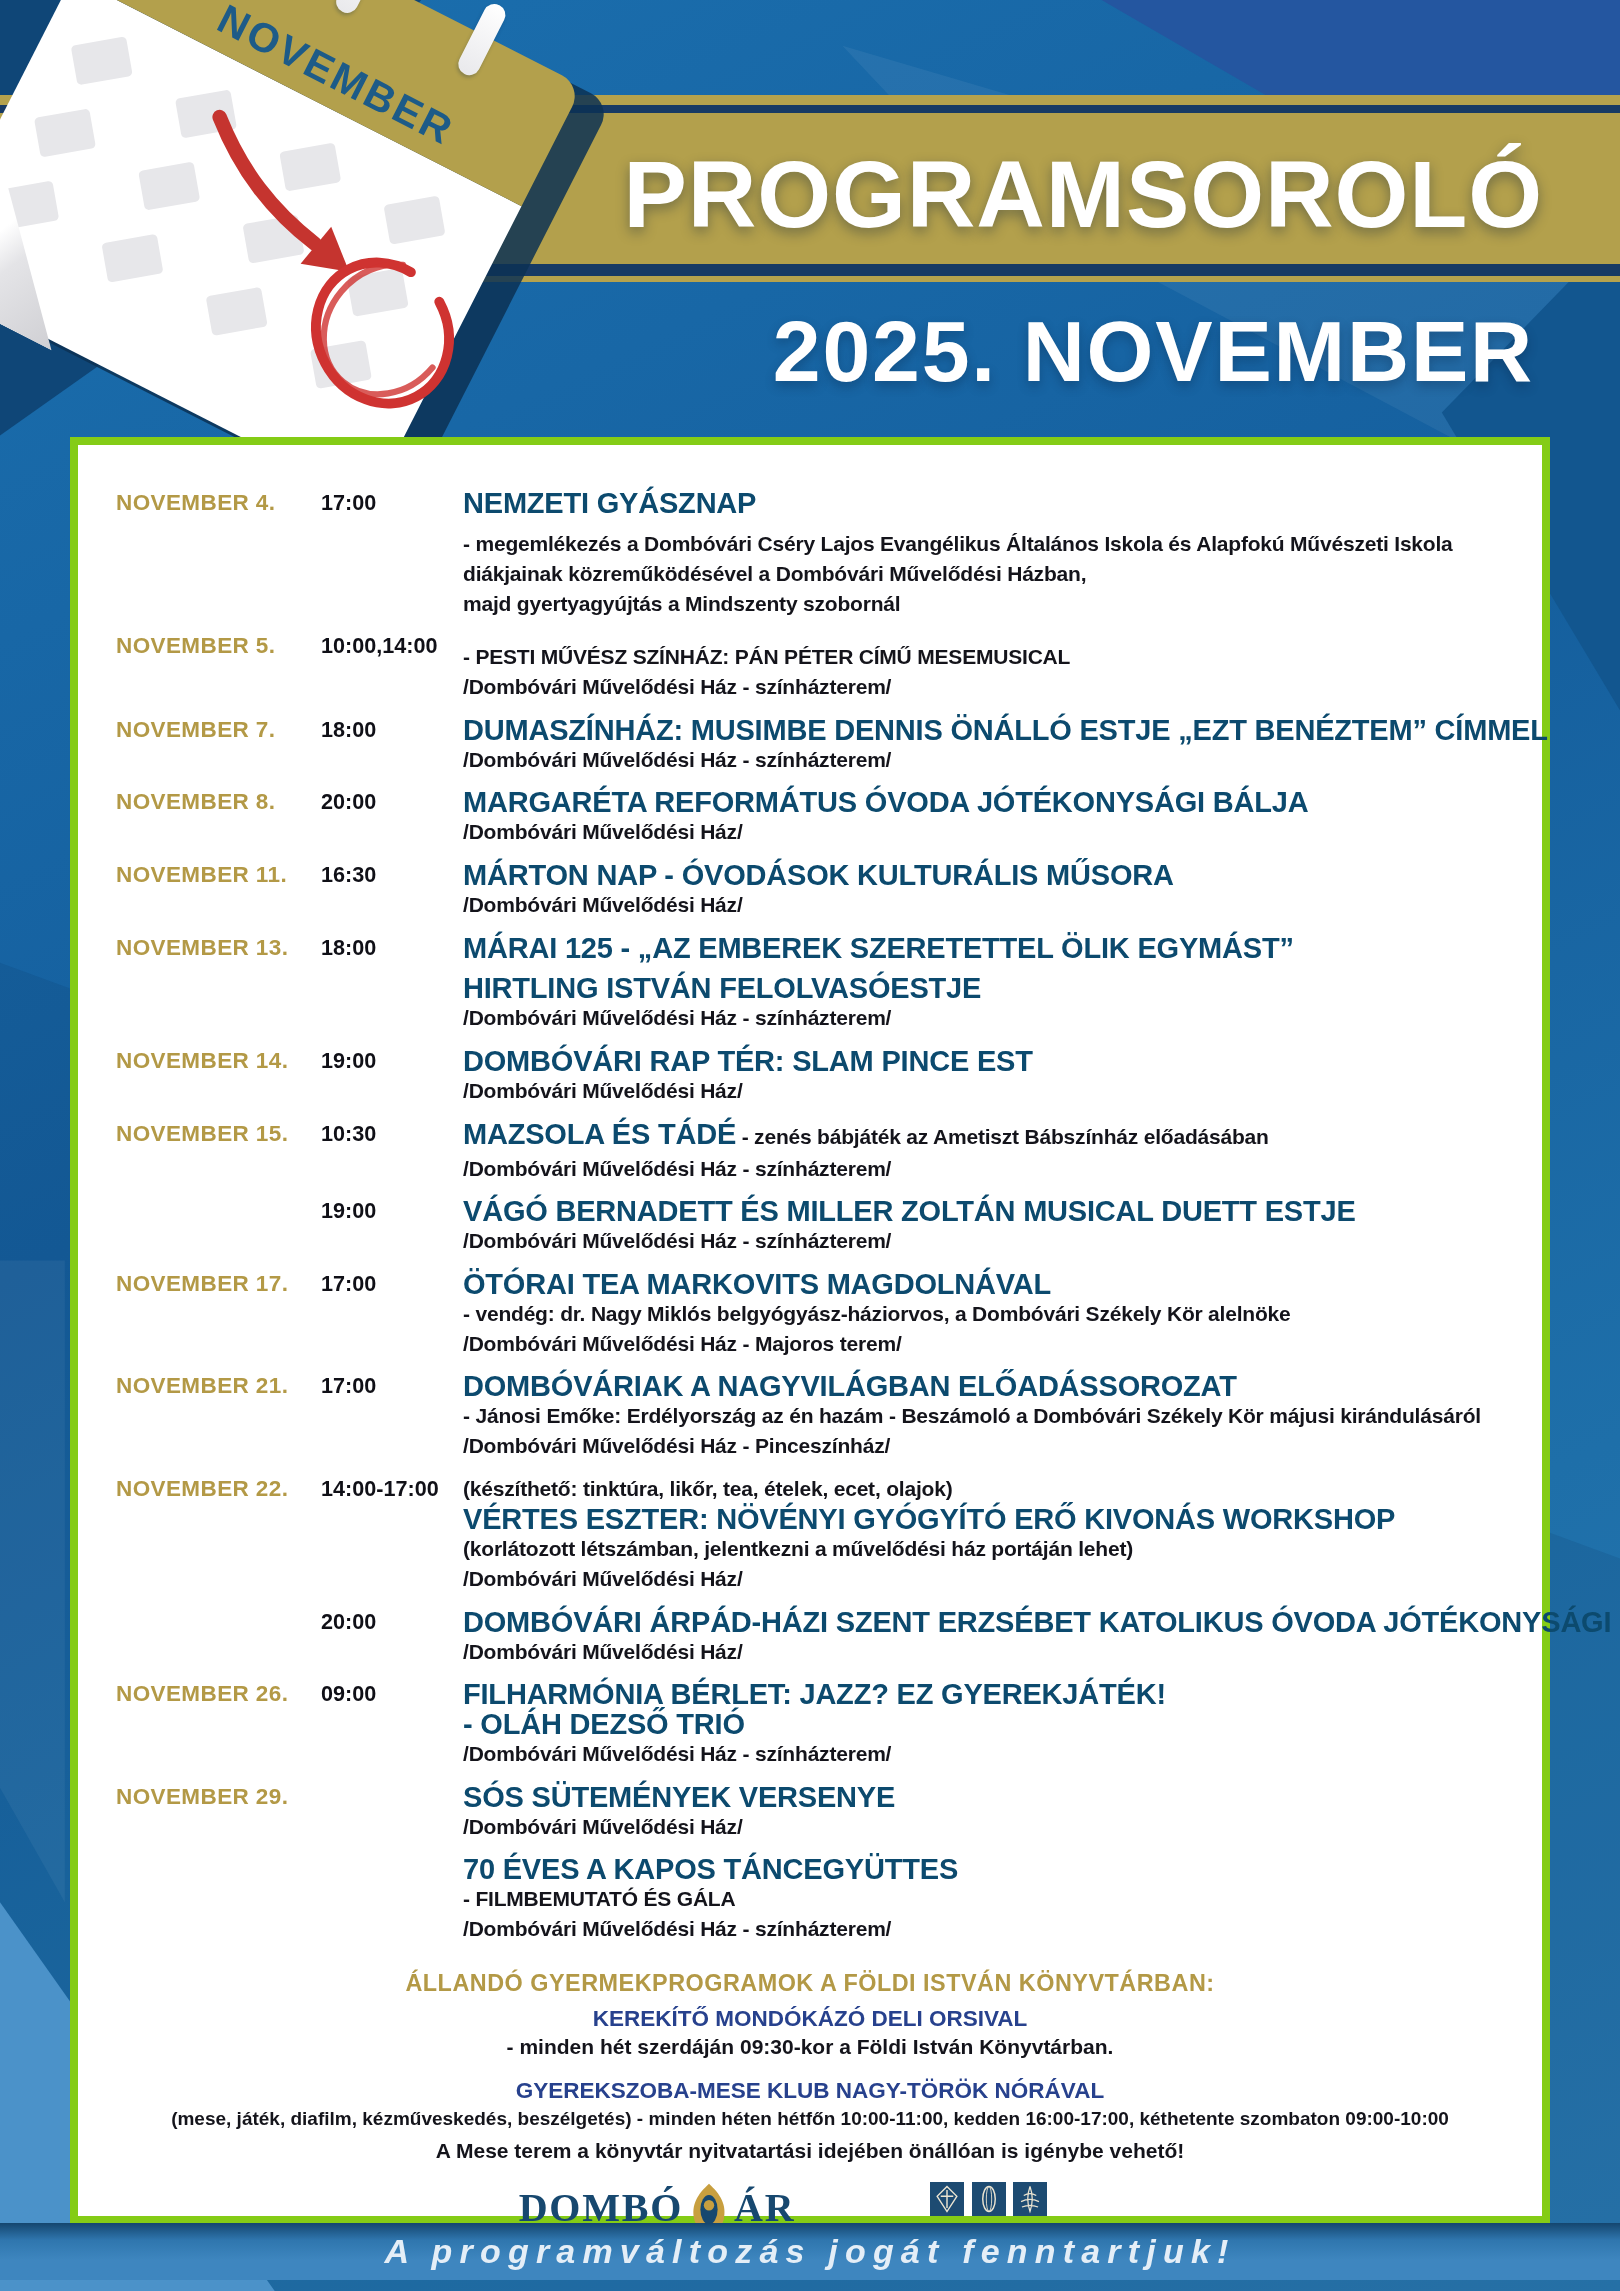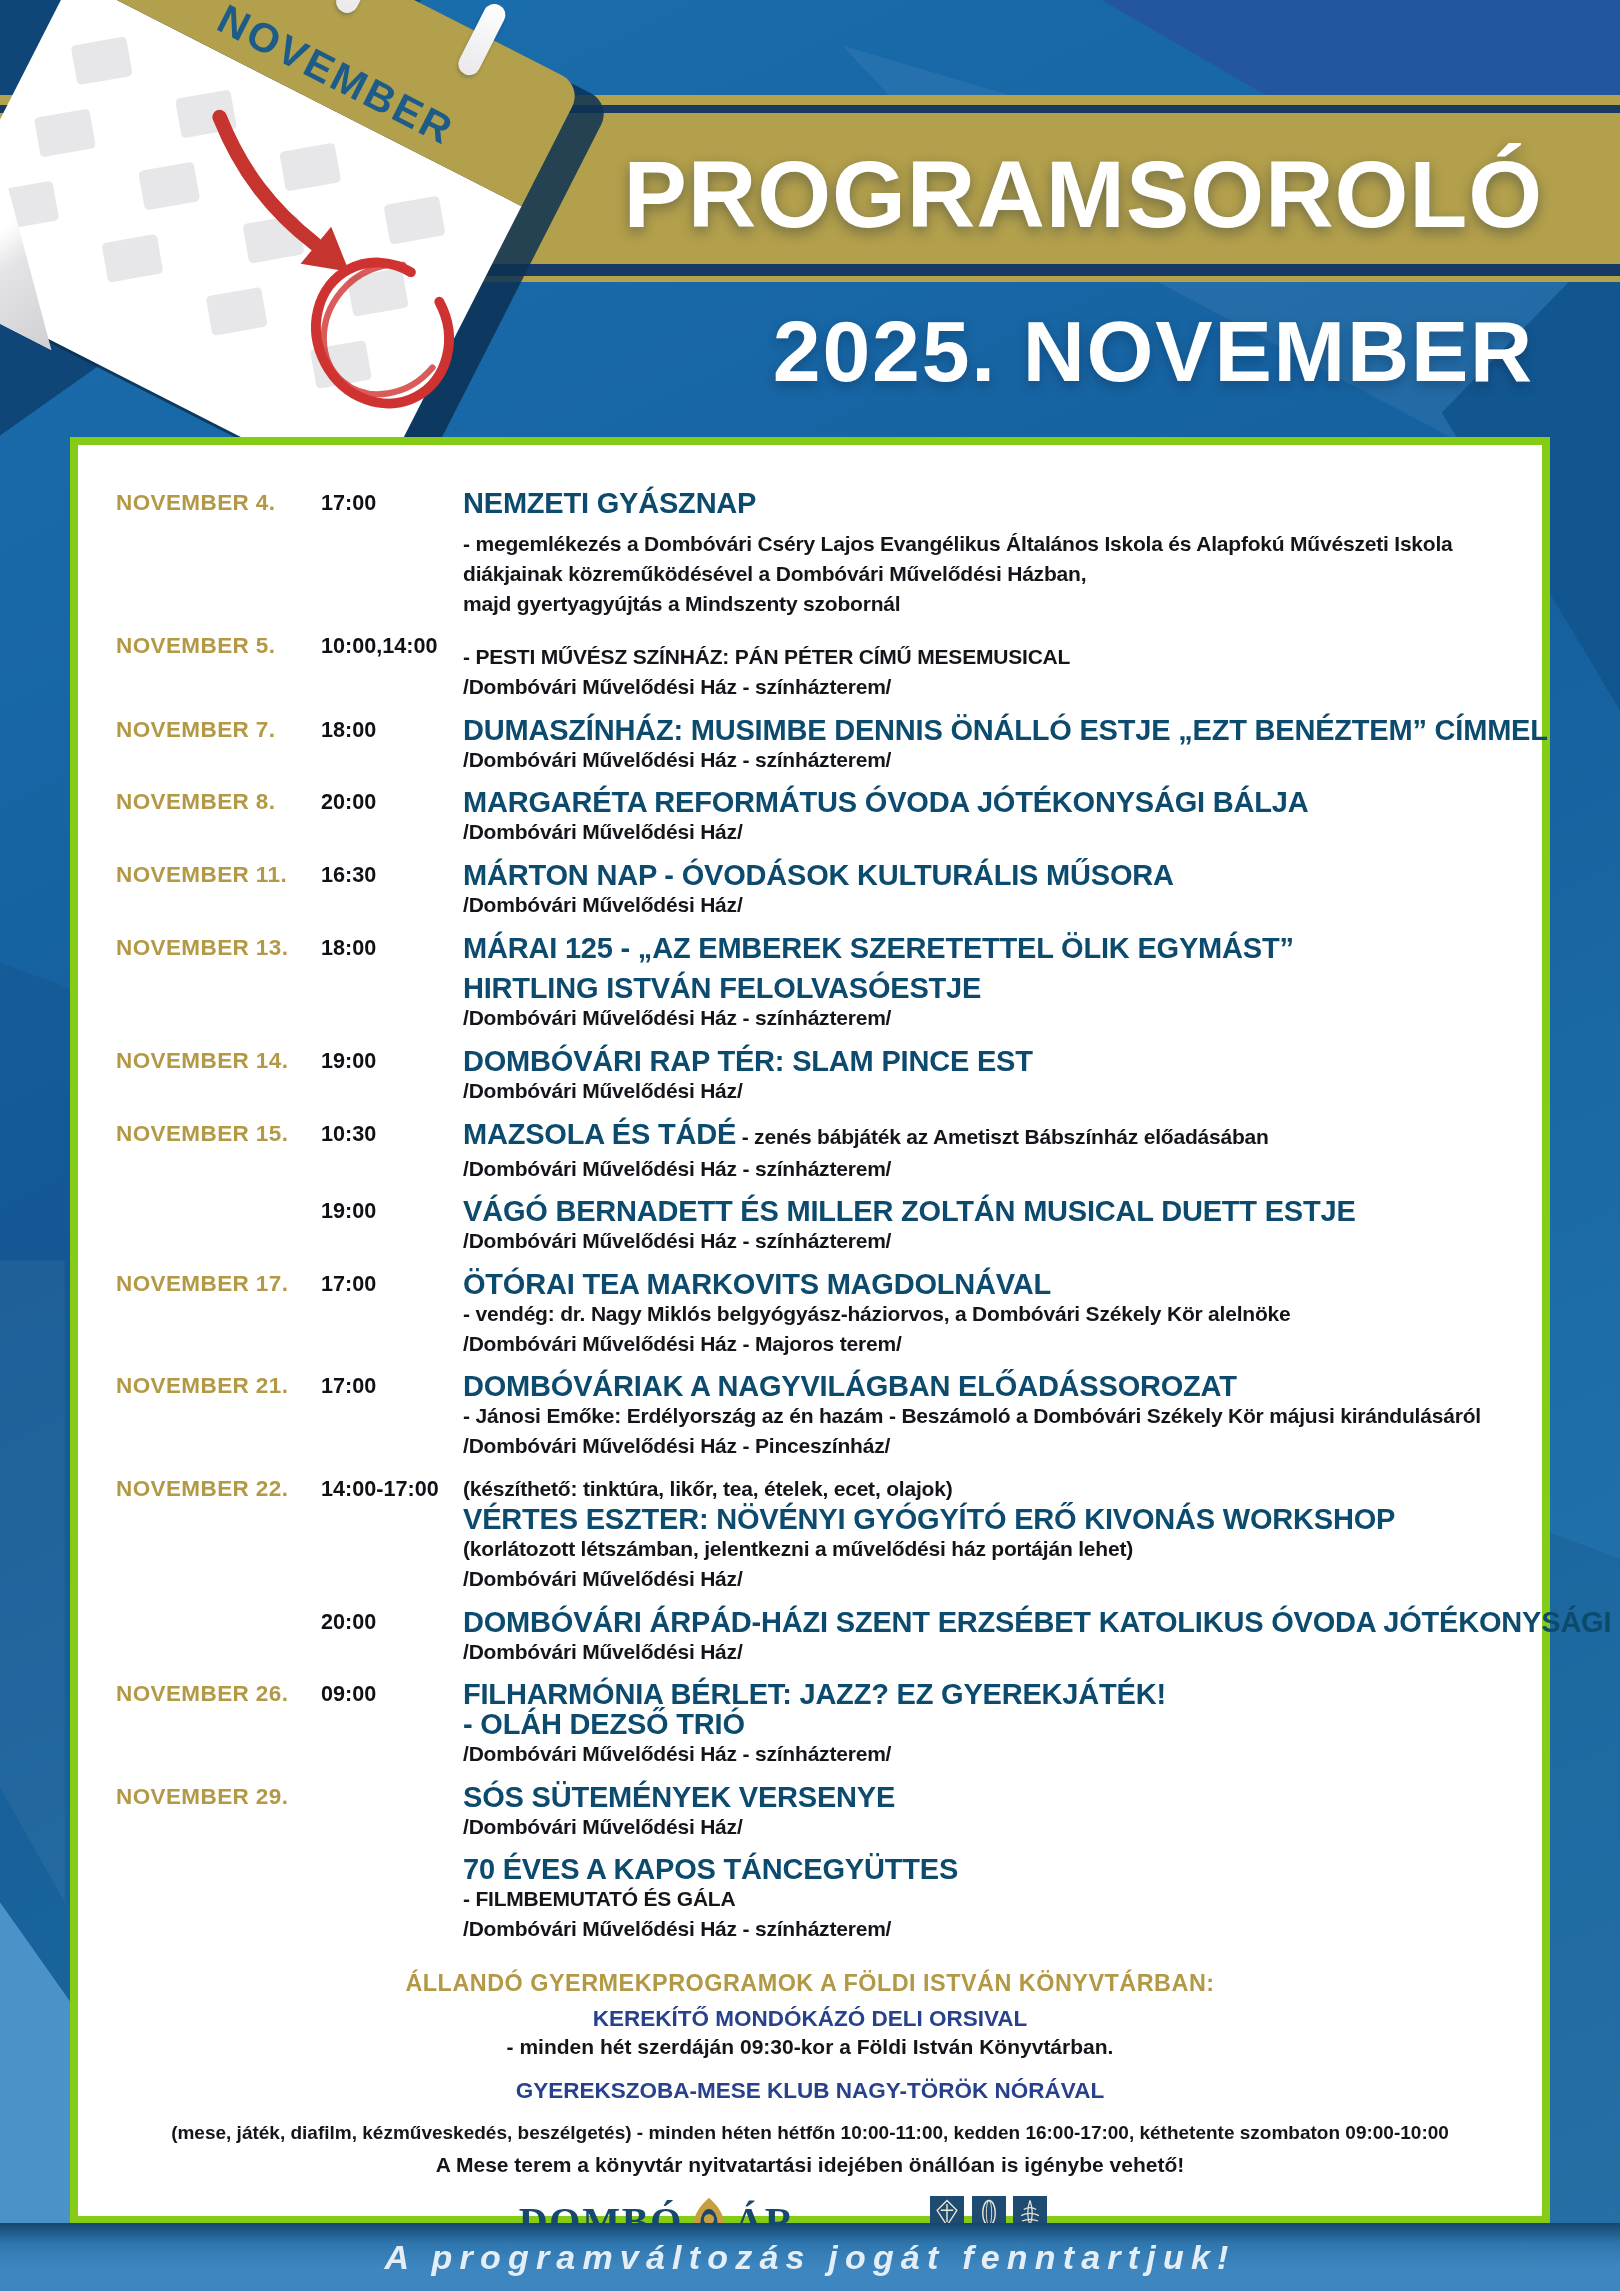--- a/index.html
+++ b/index.html
@@ -59,36 +59,36 @@
   .t{font-size:21.6px;font-weight:800;color:#101017;}
   .tt{font-size:29px;font-weight:700;color:#0c4a6e;letter-spacing:-0.2px;}
   .desc{font-size:21px;font-weight:700;color:#14141b;letter-spacing:-0.2px;}
   .gap{margin-top:10.8px;}
 
   
   .library{margin-top:23.4px;text-align:center;}
   .lib-h{font-size:23.4px;font-weight:800;color:#b39946;letter-spacing:0.5px;line-height:31px;}
   .lib-t{font-size:22.5px;font-weight:800;color:#27418d;line-height:29px;margin-top:5.4px;}
   .lib-d{font-size:21px;font-weight:700;color:#14141b;line-height:27px;}
-  .lib-d2{font-size:19px;font-weight:700;color:#14141b;line-height:27px;margin-top:14px;white-space:nowrap;}
+  .lib-d2{font-size:19px;font-weight:700;color:#14141b;line-height:27px;margin-top:0;white-space:nowrap;}
   .lib-n{font-size:21px;font-weight:700;color:#14141b;line-height:27px;margin-top:5.4px;}
   .mt18{margin-top:16px;}
 
   
   .logos{margin-top:18px;display:flex;justify-content:center;align-items:flex-start;gap:135px;}
   .dlogo{display:flex;align-items:center;gap:5.4px;font-family:"Liberation Serif","DejaVu Serif",serif;
     font-size:40px;font-weight:700;color:#17486f;letter-spacing:1.8px;}
   .klogo{display:flex;flex-direction:column;align-items:flex-start;width:171px;}
   .ksquares{display:flex;gap:7.2px;}
   .kname{font-size:27px;font-weight:800;color:#1b4a74;letter-spacing:3.6px;line-height:27px;margin-top:3.6px;}
   .ktag{width:135px;height:4.5px;margin-top:2.7px;
     background:repeating-linear-gradient(90deg,#c89f3f 0 5.4px,transparent 5.4px 8px);}
 
   
-  .notice-band{position:absolute;left:0;top:2223px;width:100%;height:68px;
+  .notice-band{position:absolute;left:0;top:2223px;width:100%;height:57px;
     background:linear-gradient(180deg,#14466f 0%,#2f76ae 30%,#3e86bf 65%);
     display:flex;align-items:center;justify-content:center;}
   .notice-band span{font-size:34px;font-weight:700;font-style:italic;color:#e4eef7;letter-spacing:7.2px;}
 </style>
 </head>
 <body>
 
 <div class="bg"></div>
 <div class="facet f1"></div>
 <div class="facet f2"></div>

